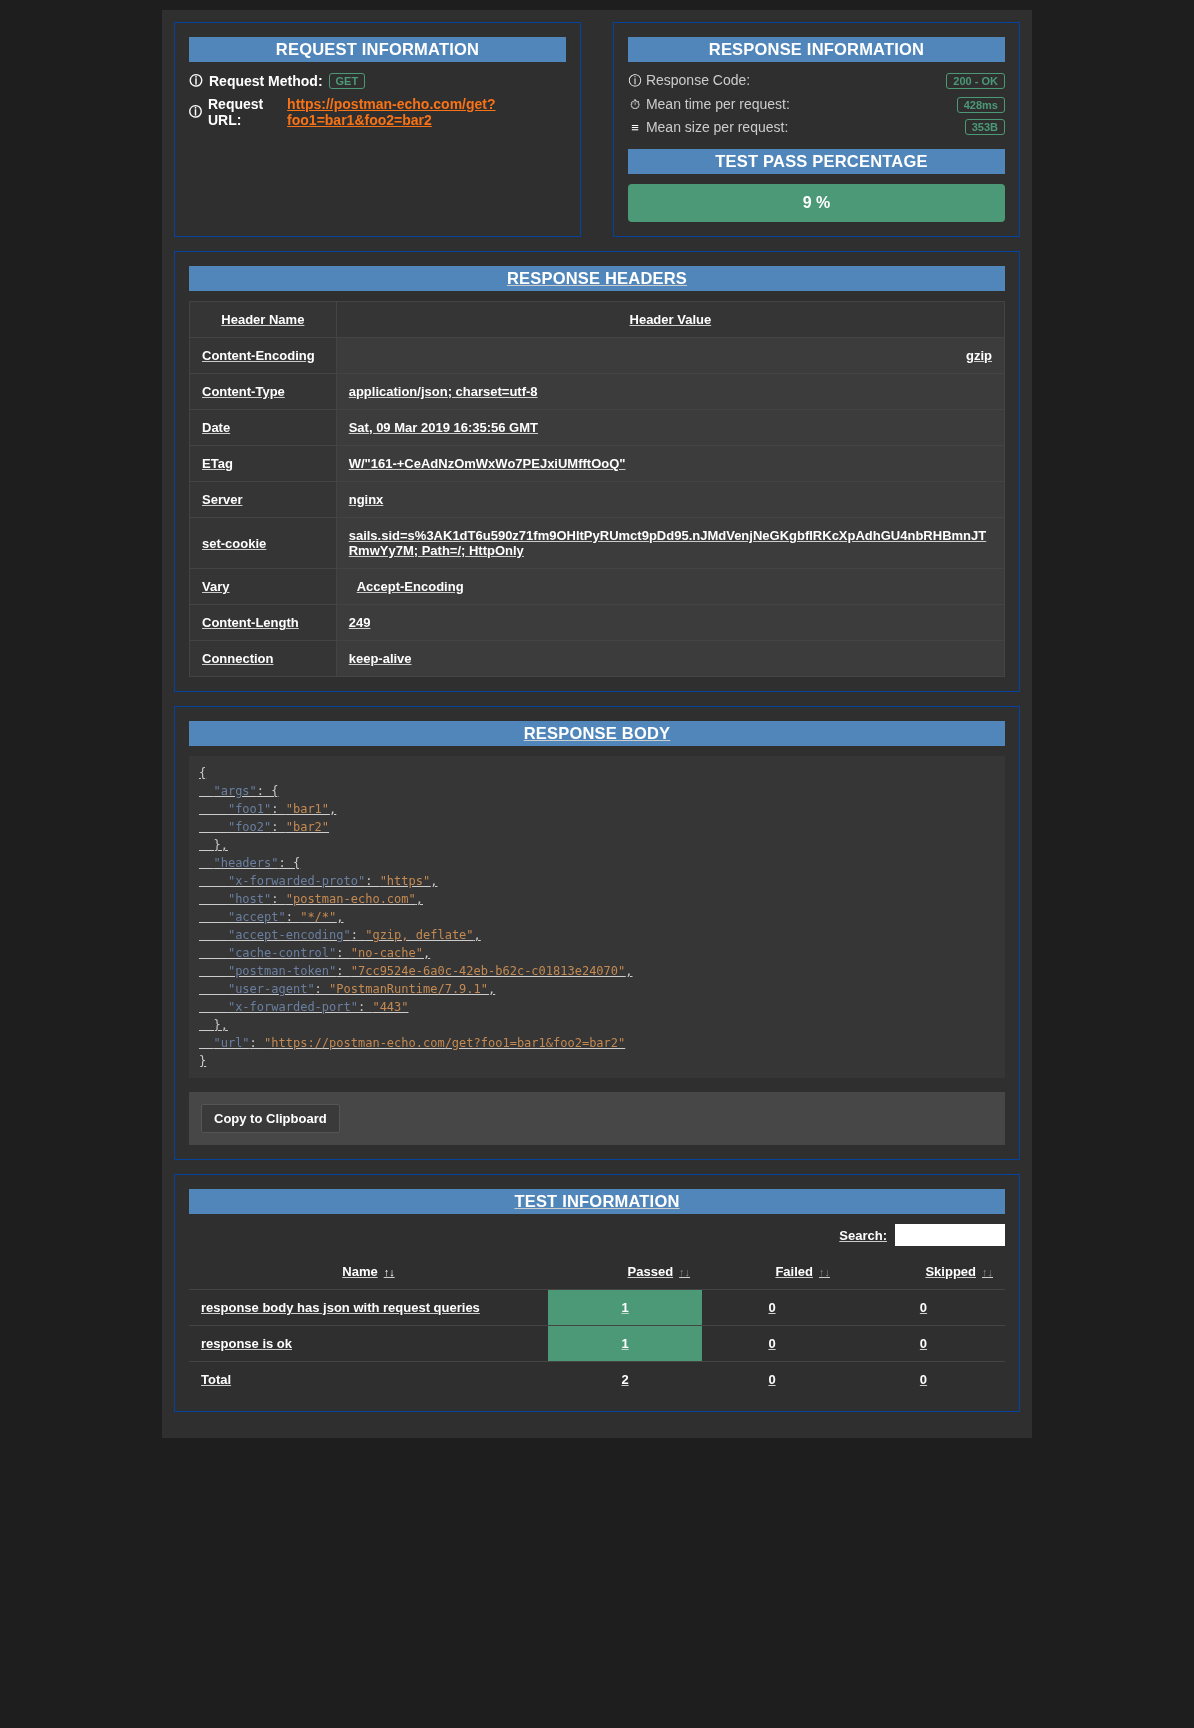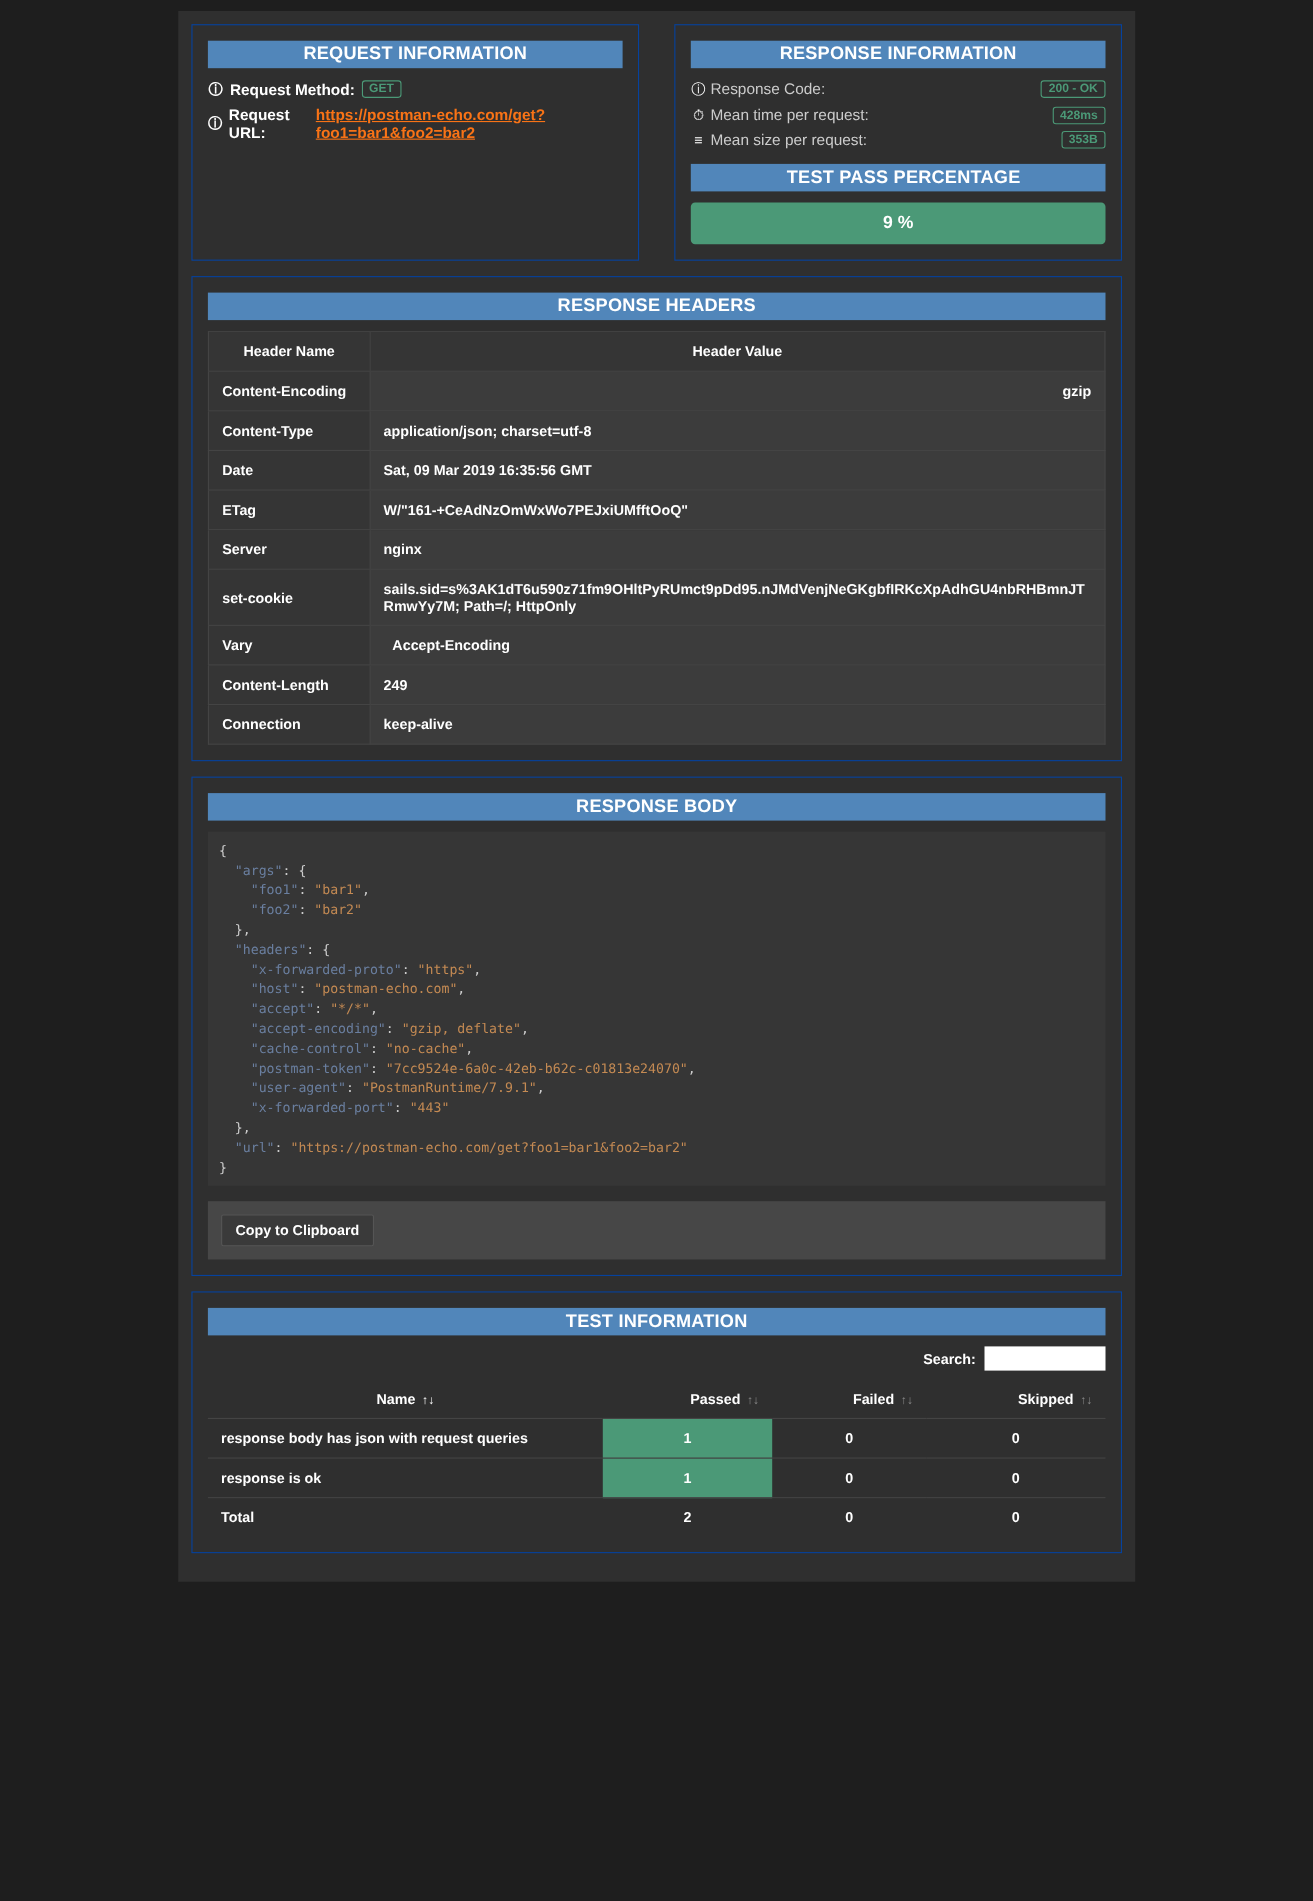--- a/index.html
+++ b/index.html
@@ -15,21 +15,21 @@
   margin: 0 auto;
   max-width: 870px;
   padding: 12px;
 }
 .row { display: flex; gap: 32px; margin-bottom: 14px; }
 .row > .panel { flex: 1 1 0; }
 .panel {
   border: 1px solid #05429e;
   padding: 14px;
 }
-.panel.full { margin-bottom: 14px; }
+.panel.full { margin-bottom: 14px; text-decoration: underline; }
 .section-title {
   background: #5186ba;
   color: #fff;
   font-weight: 700;
   font-size: 16.5px;
   text-align: center;
   padding: 3px 6px;
   margin-bottom: 10px;
   letter-spacing: 0.2px;
 }

